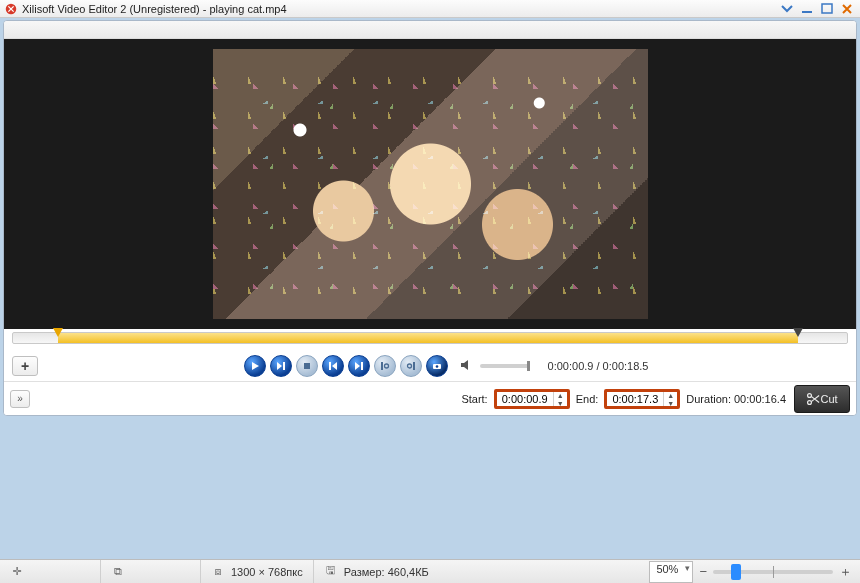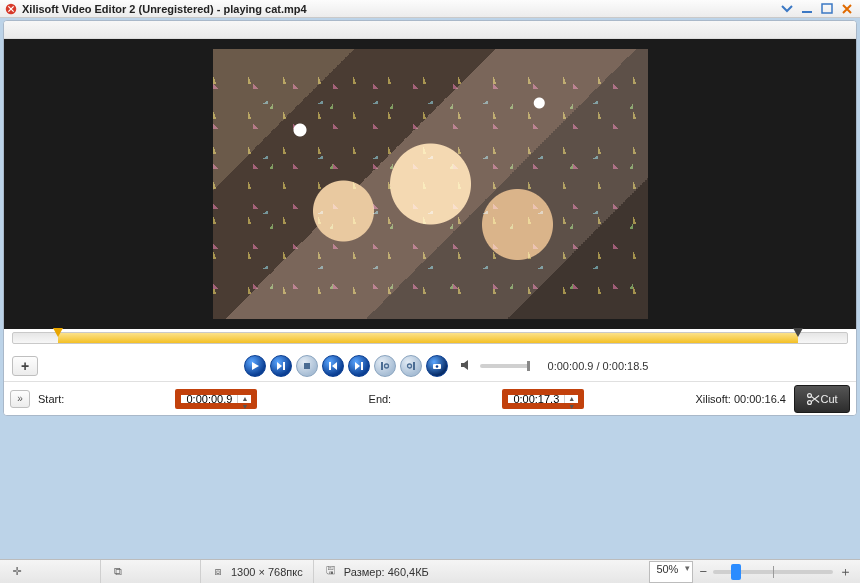--- a/index.html
+++ b/index.html
@@ -3,21 +3,21 @@
 <meta charset="utf-8">
 <style>
   * { box-sizing: border-box; margin: 0; padding: 0; font-family: Tahoma, Arial, sans-serif; }
   html, body { width: 860px; height: 583px; overflow: hidden; background: #bcd3e8; }
 
   
   .titlebar {
     height: 18px; width: 100%;
     background: linear-gradient(#fcfcfc,#ececec);
     display: flex; align-items: center;
-    font-size: 11px; font-weight: bold; color: #222;
+    font-size: 11px; font-weight: normal; color: #222;
     padding: 0 4px;
     border-bottom: 1px solid #c9c9c9;
   }
   .titlebar .app-icon {
     width: 14px; height: 14px; margin-right: 4px;
     display: inline-flex; align-items: center; justify-content: center;
   }
   .titlebar .title { flex: 1; white-space: nowrap; overflow: hidden; }
   .win-controls { display: flex; gap: 2px; align-items: center; }
   .win-btn { width: 18px; height: 14px; display:flex; align-items:center; justify-content:center; }
@@ -149,25 +149,25 @@
     gap: 8px;
     background:#fff;
     border-top:1px solid #e0e0e0;
   }
   .expander {
     width:20px; height:18px;
     border:1px solid #bfbfbf; border-radius:3px;
     background:linear-gradient(#fdfdfd,#ececec);
     display:flex;align-items:center;justify-content:center; font-size:10px;color:#555;
   }
-  .cut-center { flex:1; display:flex; align-items:center; justify-content:space-between; gap:6px; }
+  .cut-center { flex:1; display:flex; align-items:center; justify-content:flex-end; gap:6px; }
   .lbl { font-size:11px; color:#222; }
   .spin {
     display:flex; align-items:center;
-    border:6px solid #c2410c; border-radius:2px;
+    border:3px solid #c2410c; border-radius:2px;
     height:20px; background:#fff;
   }
   .spin input {
     border:none; width:56px; font-size:11px; text-align:center; outline:none;
     background:transparent;
   }
   .spin .arrows {
     width:14px; height:100%;
     display:flex; flex-direction:column;
     border-left:1px solid #cfcfcf;
@@ -344,21 +344,21 @@
           </div>
       </div>
       <span class="lbl">End:</span>
       <div class="spin">
         <input value="0:00:17.3" style="">
         <div class="arrows">
             <span>▲</span>
             <span>▼</span>
           </div>
       </div>
-      <span class="lbl">Xilisoft: 00:00:16.4</span>
+      <span class="lbl">Duration: 00:00:16.4</span>
     </div>
 
     <div class="cut-btn">
       <svg viewBox="0 0 16 16">
         <circle cx="4" cy="4" r="2.2" fill="none" stroke="#e8e8e8" stroke-width="1.4"></circle>
         <circle cx="4" cy="12" r="2.2" fill="none" stroke="#e8e8e8" stroke-width="1.4"></circle>
         <path d="M6 5l9 7M6 11l9-7" stroke="#e8e8e8" stroke-width="1.4"></path>
       </svg>
       <span>Cut</span>
     </div>

